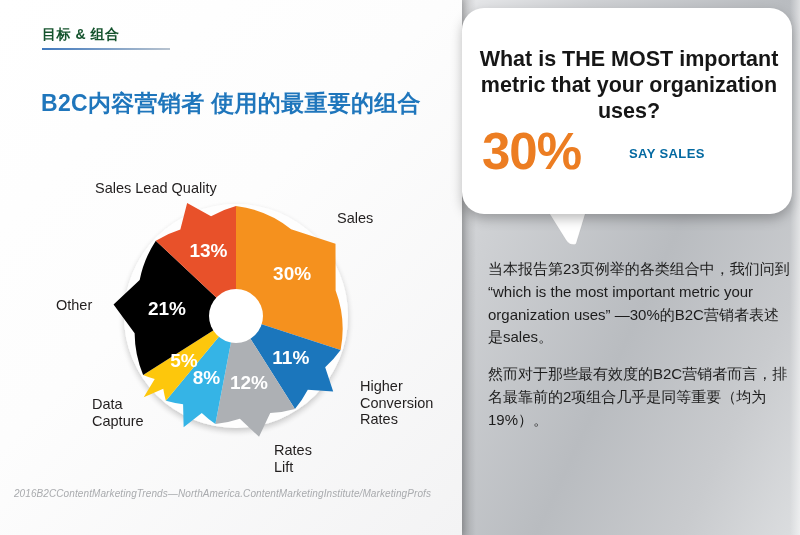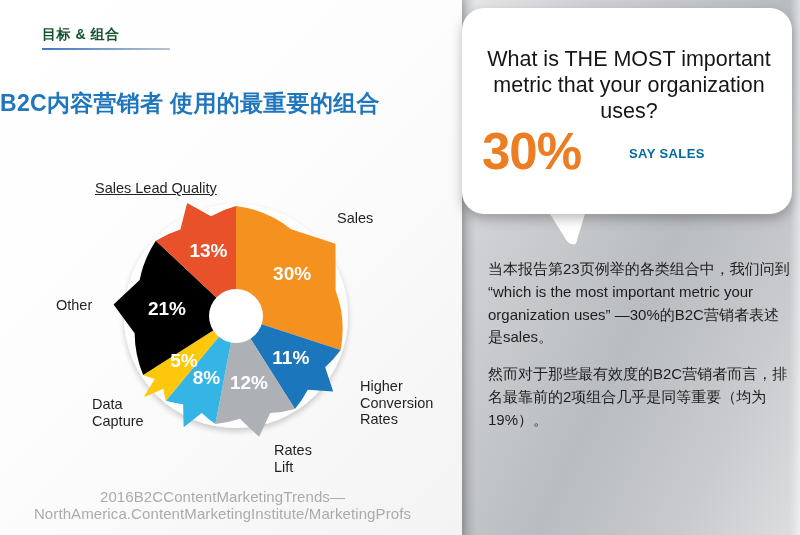--- a/index.html
+++ b/index.html
@@ -37,21 +37,21 @@
     font-size:14px;font-weight:bold;color:#14532d;letter-spacing:.5px;
     white-space:nowrap;
   }
   .header-rule{
     position:absolute;left:42px;top:48px;width:128px;height:2px;z-index:6;
     background:linear-gradient(90deg,#3f78bd,#b8c3cf);
   }
 
   
   .chart-title{
-    position:absolute;left:0;top:88px;width:462px;z-index:5;
+    position:absolute;left:0;top:88px;width:462px;text-align:center;z-index:5;
     color:#1f76bc;font-weight:bold;font-size:23px;line-height:1.32;
     letter-spacing:.3px;
   }
 
   
   .pie-wrap{position:absolute;left:0;top:170px;width:462px;height:290px;z-index:4;}
   .pie-svg{position:absolute;left:0;top:0;}
 
   .seg-pct{
     font-family:"Liberation Sans","DejaVu Sans",sans-serif;
@@ -60,37 +60,37 @@
   }
 
   .cat-label{
     position:absolute;z-index:5;color:#221f1f;font-size:14.5px;
     line-height:1.15;white-space:pre-line;
   }
 
   
   .footer-src{
     position:absolute;left:0;top:488px;width:445px;text-align:center;z-index:5;
-    font-size:15px;color:#a9abae;letter-spacing:.1px;
+    font-style:italic;font-size:10px;color:#a9abae;letter-spacing:.1px;
   }
 
   
   .bubble{
     position:absolute;left:462px;top:8px;width:330px;height:206px;
     background:#ffffff;border-radius:22px;
     box-shadow:0 5px 12px rgba(0,0,0,.26);
     z-index:8;
   }
   .bubble-tail{
     position:absolute;left:540px;top:198px;width:52px;height:48px;z-index:7;
   }
   .bubble-q{
     position:absolute;left:470px;top:46px;width:318px;
     text-align:center;z-index:9;
-    font-size:21.5px;font-weight:normal;color:#161616;line-height:1.21;
+    font-size:21.5px;font-weight:bold;color:#161616;line-height:1.21;
   }
   .bubble-stat{
     position:absolute;left:482px;top:126px;z-index:9;
     font-size:51px;font-weight:bold;color:#ec7d22;line-height:1;
     letter-spacing:-1px;
   }
   .bubble-say{
     position:absolute;left:629px;top:146px;z-index:9;
     font-size:13px;font-weight:bold;color:#0369a1;letter-spacing:.4px;
   }
@@ -143,21 +143,21 @@
           <text x="292.1" y="105.3" class="seg-pct">30%</text>
           <text x="290.8" y="188.5" class="seg-pct">11%</text>
           <text x="249.0" y="214.1" class="seg-pct">12%</text>
           <text x="206.5" y="208.7" class="seg-pct">8%</text>
           <text x="184.0" y="191.8" class="seg-pct">5%</text>
           <text x="167.0" y="139.5" class="seg-pct">21%</text>
           <text x="208.5" y="82.4" class="seg-pct">13%</text>
         </g>
     </svg>
 
-    <div class="cat-label" style="left:95px;top:10px;text-decoration:underline;">Sales Lead Quality</div>
+    <div class="cat-label" style="left:95px;top:10px;">Sales Lead Quality</div>
     <div class="cat-label" style="left:337px;top:40px;">Sales</div>
     <div class="cat-label" style="left:360px;top:208px;">Higher
 Conversion
 Rates</div>
     <div class="cat-label" style="left:274px;top:272px;">Rates
 Lift</div>
     <div class="cat-label" style="left:92px;top:226px;">Data
 Capture</div>
     <div class="cat-label" style="left:56px;top:127px;">Other</div>
   </div>

